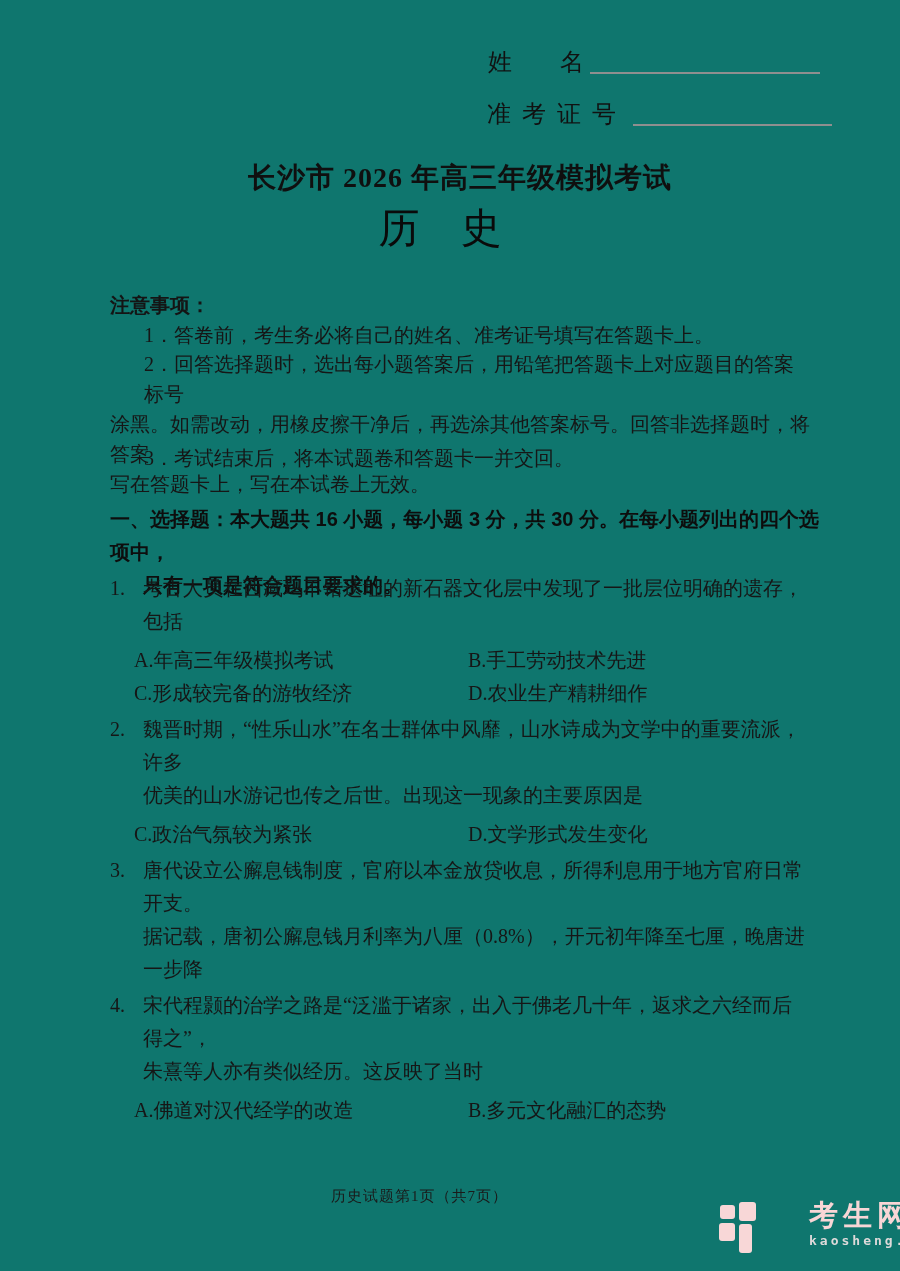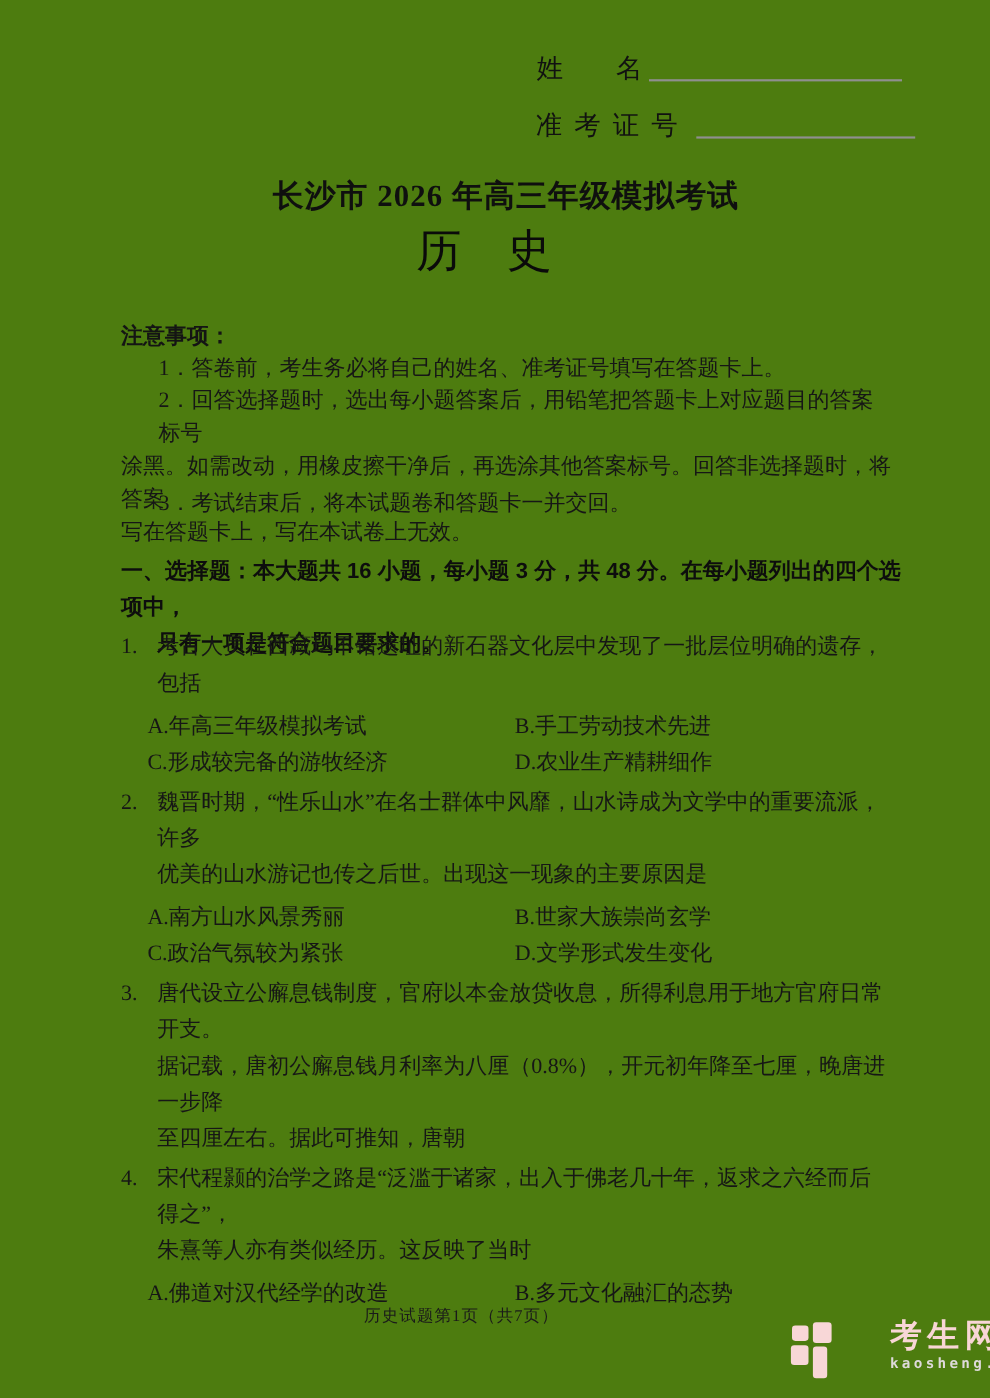--- a/index.html
+++ b/index.html
@@ -1,20 +1,20 @@
 <!DOCTYPE html>
 <html><head>
 <meta charset="utf-8">
 <style>
   html, body { margin: 0; padding: 0; background: #e8e8e8; }
   .page {
     position: relative;
     width: 900px;
     height: 1271px;
-    background: #4d7c0f;
+    background: #0f766e;
     margin: 0 auto;
     overflow: hidden;
     color: #141414;
     font-family: "Liberation Serif", "DejaVu Serif", serif;
   }
 
   
   .field-label {
     position: absolute;
     font-size: 24px;
@@ -162,21 +162,21 @@
   <div class="notice-heading">注意事项：</div>
   <div class="notice-line notice-1">1．答卷前，考生务必将自己的姓名、准考证号填写在答题卡上。</div>
   <div class="notice-line notice-2">
     <div class="ind">2．回答选择题时，选出每小题答案后，用铅笔把答题卡上对应题目的答案标号</div>
     <div>涂黑。如需改动，用橡皮擦干净后，再选涂其他答案标号。回答非选择题时，将答案</div>
     <div>写在答题卡上，写在本试卷上无效。</div>
   </div>
   <div class="notice-line notice-3">3．考试结束后，将本试题卷和答题卡一并交回。</div>
 
   <div class="section-header">
-    <div class="l1">一、选择题：本大题共 16 小题，每小题 3 分，共 48 分。在每小题列出的四个选项中，</div>
+    <div class="l1">一、选择题：本大题共 16 小题，每小题 3 分，共 30 分。在每小题列出的四个选项中，</div>
     <div class="l2">只有一项是符合题目要求的。</div>
   </div>
 
   <div class="questions">
 
     <div class="question">
       <div class="q-line first">
         <span class="q-num">1.</span>
         <span>考古人员在西藏玛不错遗址的新石器文化层中发现了一批层位明确的遗存，包括</span>
       </div>
@@ -193,37 +193,32 @@
     </div>
 
     <div class="question">
       <div class="q-line first">
         <span class="q-num">2.</span>
         <span>魏晋时期，“性乐山水”在名士群体中风靡，山水诗成为文学中的重要流派，许多</span>
       </div>
       <div class="q-line cont">优美的山水游记也传之后世。出现这一现象的主要原因是</div>
       <div class="q-options">
         <div class="opt-row">
-          <span class="opt">A.南方山水风景秀丽</span>
-          <span class="opt">B.世家大族崇尚玄学</span>
-        </div>
-        <div class="opt-row">
           <span class="opt">C.政治气氛较为紧张</span>
           <span class="opt">D.文学形式发生变化</span>
         </div>
       </div>
     </div>
 
     <div class="question">
       <div class="q-line first">
         <span class="q-num">3.</span>
         <span>唐代设立公廨息钱制度，官府以本金放贷收息，所得利息用于地方官府日常开支。</span>
       </div>
       <div class="q-line cont">据记载，唐初公廨息钱月利率为八厘（0.8%），开元初年降至七厘，晚唐进一步降</div>
-      <div class="q-line cont">至四厘左右。据此可推知，唐朝</div>
     </div>
 
     <div class="question">
       <div class="q-line first">
         <span class="q-num">4.</span>
         <span>宋代程颢的治学之路是“泛滥于诸家，出入于佛老几十年，返求之六经而后得之”，</span>
       </div>
       <div class="q-line cont">朱熹等人亦有类似经历。这反映了当时</div>
       <div class="q-options">
         <div class="opt-row">

